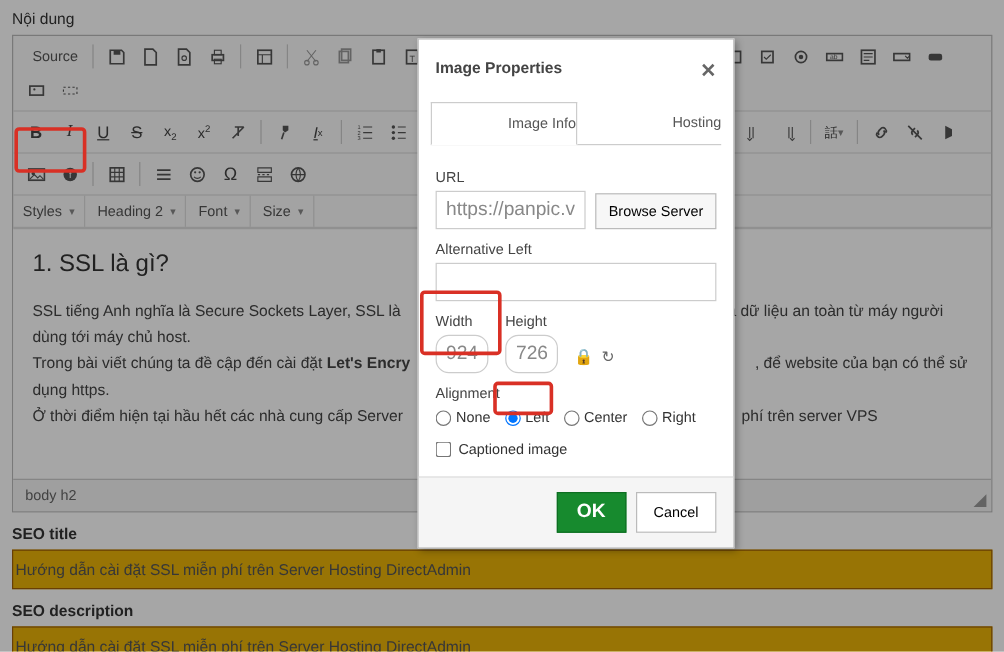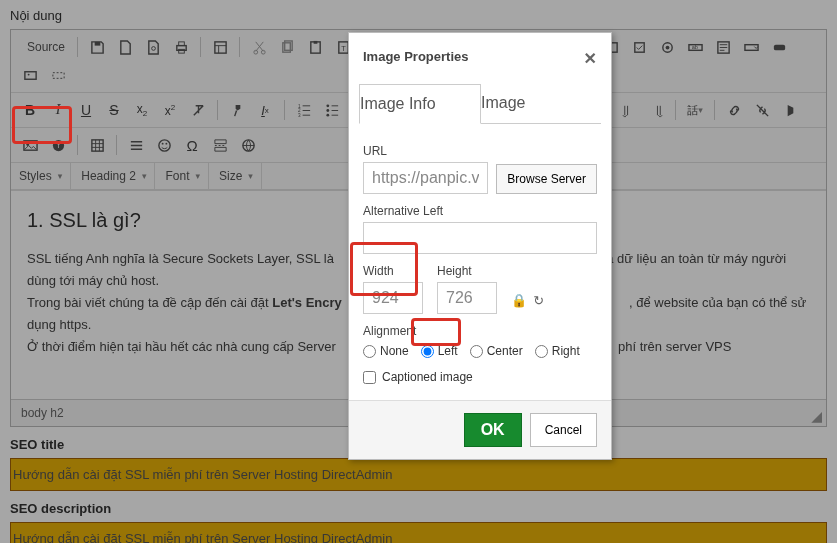--- a/index.html
+++ b/index.html
@@ -23,27 +23,27 @@
 .content-area p { font-size: 13px; color: #444; line-height: 1.7; }
 .status-bar { border-top: 1px solid #ccc; background: #f5f5f5; padding: 6px 10px; font-size: 12px; color: #666; position: relative; }
 .resize-handle { position: absolute; right: 4px; bottom: 2px; font-size: 14px; color: #999; }
 .field-label { font-weight: bold; font-size: 13px; color: #333; margin: 10px 0 6px; }
 .text-input { width: 100%; padding: 8px 2px; border: 1px solid #a16207; font-size: 13px; color: #555; background: #eab308; }
 
 .dialog { position: absolute; left: 348px; top: 32px; width: 264px; background: #fff; z-index: 10; box-shadow: 2px 2px 6px rgba(0,0,0,0.3); border: 1px solid #bbb; }
 .dlg-header { display: flex; justify-content: space-between; align-items: flex-start; padding: 16px 14px; font-size: 13px; font-weight: bold; color: #444; }
 .dlg-close { cursor: pointer; font-size: 16px; color: #666; }
 .tabs { display: flex; border-bottom: 1px solid #ccc; margin: 0 10px; }
-.tab { padding: 10px 0; font-size: 16px; color: #555; text-align: left; cursor: pointer; flex: 1; }
+.tab { padding: 10px 0; font-size: 12px; color: #555; text-align: right; cursor: pointer; flex: 1; }
 .tab.active { border: 1px solid #ccc; border-bottom: 1px solid #fff; margin-bottom: -1px; background: #fff; }
 .dlg-body { padding: 10px 14px 4px; }
 .dlg-label { font-size: 12px; color: #444; margin: 10px 0 4px; }
 .dlg-row { display: flex; gap: 8px; align-items: flex-end; }
 .dlg-input { border: 1px solid #ccc; padding: 6px 8px; font-size: 16px; color: #888; width: 100%; }
-.dlg-input.sm { width: 60px; text-align: left; }
+.dlg-input.sm { width: 44px; text-align: left; border-radius: 11px; }
 .browse-btn { border: 1px solid #bbb; background: #f7f7f7; padding: 7px 10px; font-size: 12px; cursor: pointer; white-space: nowrap; }
 .lock-icons { display: flex; gap: 6px; align-items: center; padding-bottom: 6px; color: #666; }
 .radio-row { display: flex; gap: 12px; margin-top: 6px; font-size: 12px; color: #333; align-items: center; }
 .radio-row label { display: flex; align-items: center; gap: 4px; cursor: pointer; }
 .check-row { display: flex; align-items: center; gap: 6px; margin-top: 12px; font-size: 12px; color: #333; }
 .dlg-footer { display: flex; justify-content: flex-end; gap: 8px; padding: 12px 14px; background: #f5f5f5; border-top: 1px solid #ddd; margin-top: 12px; }
 .btn-ok { background: #178a2e; color: #fff; border: 1px solid #0e6e22; padding: 7px 16px; font-size: 16px; font-weight: bold; cursor: pointer; }
 .btn-cancel { background: #fff; border: 1px solid #bbb; padding: 7px 14px; font-size: 12px; cursor: pointer; }
 .hl-width { left: 350px; top: 242px; width: 68px; height: 54px; }
 .hl-left { left: 411px; top: 318px; width: 50px; height: 28px; }
@@ -449,21 +449,21 @@
 
 <div class="overlay"></div>
 
 <div class="dialog">
   <div class="dlg-header">
     <span>Image Properties</span>
     <span class="dlg-close">✕</span>
   </div>
   <div class="tabs">
     <div class="tab active">Image Info</div>
-    <div class="tab">Image</div>
+    <div class="tab">Hosting</div>
   </div>
   <div class="dlg-body">
     <div class="dlg-label">URL</div>
     <div class="dlg-row">
       <input class="dlg-input" style="flex: 1 1 0%;" value="https://panpic.vn/me">
       <button class="browse-btn">Browse Server</button>
     </div>
 
     <div class="dlg-label">Alternative Left</div>
     <input class="dlg-input" style="">

